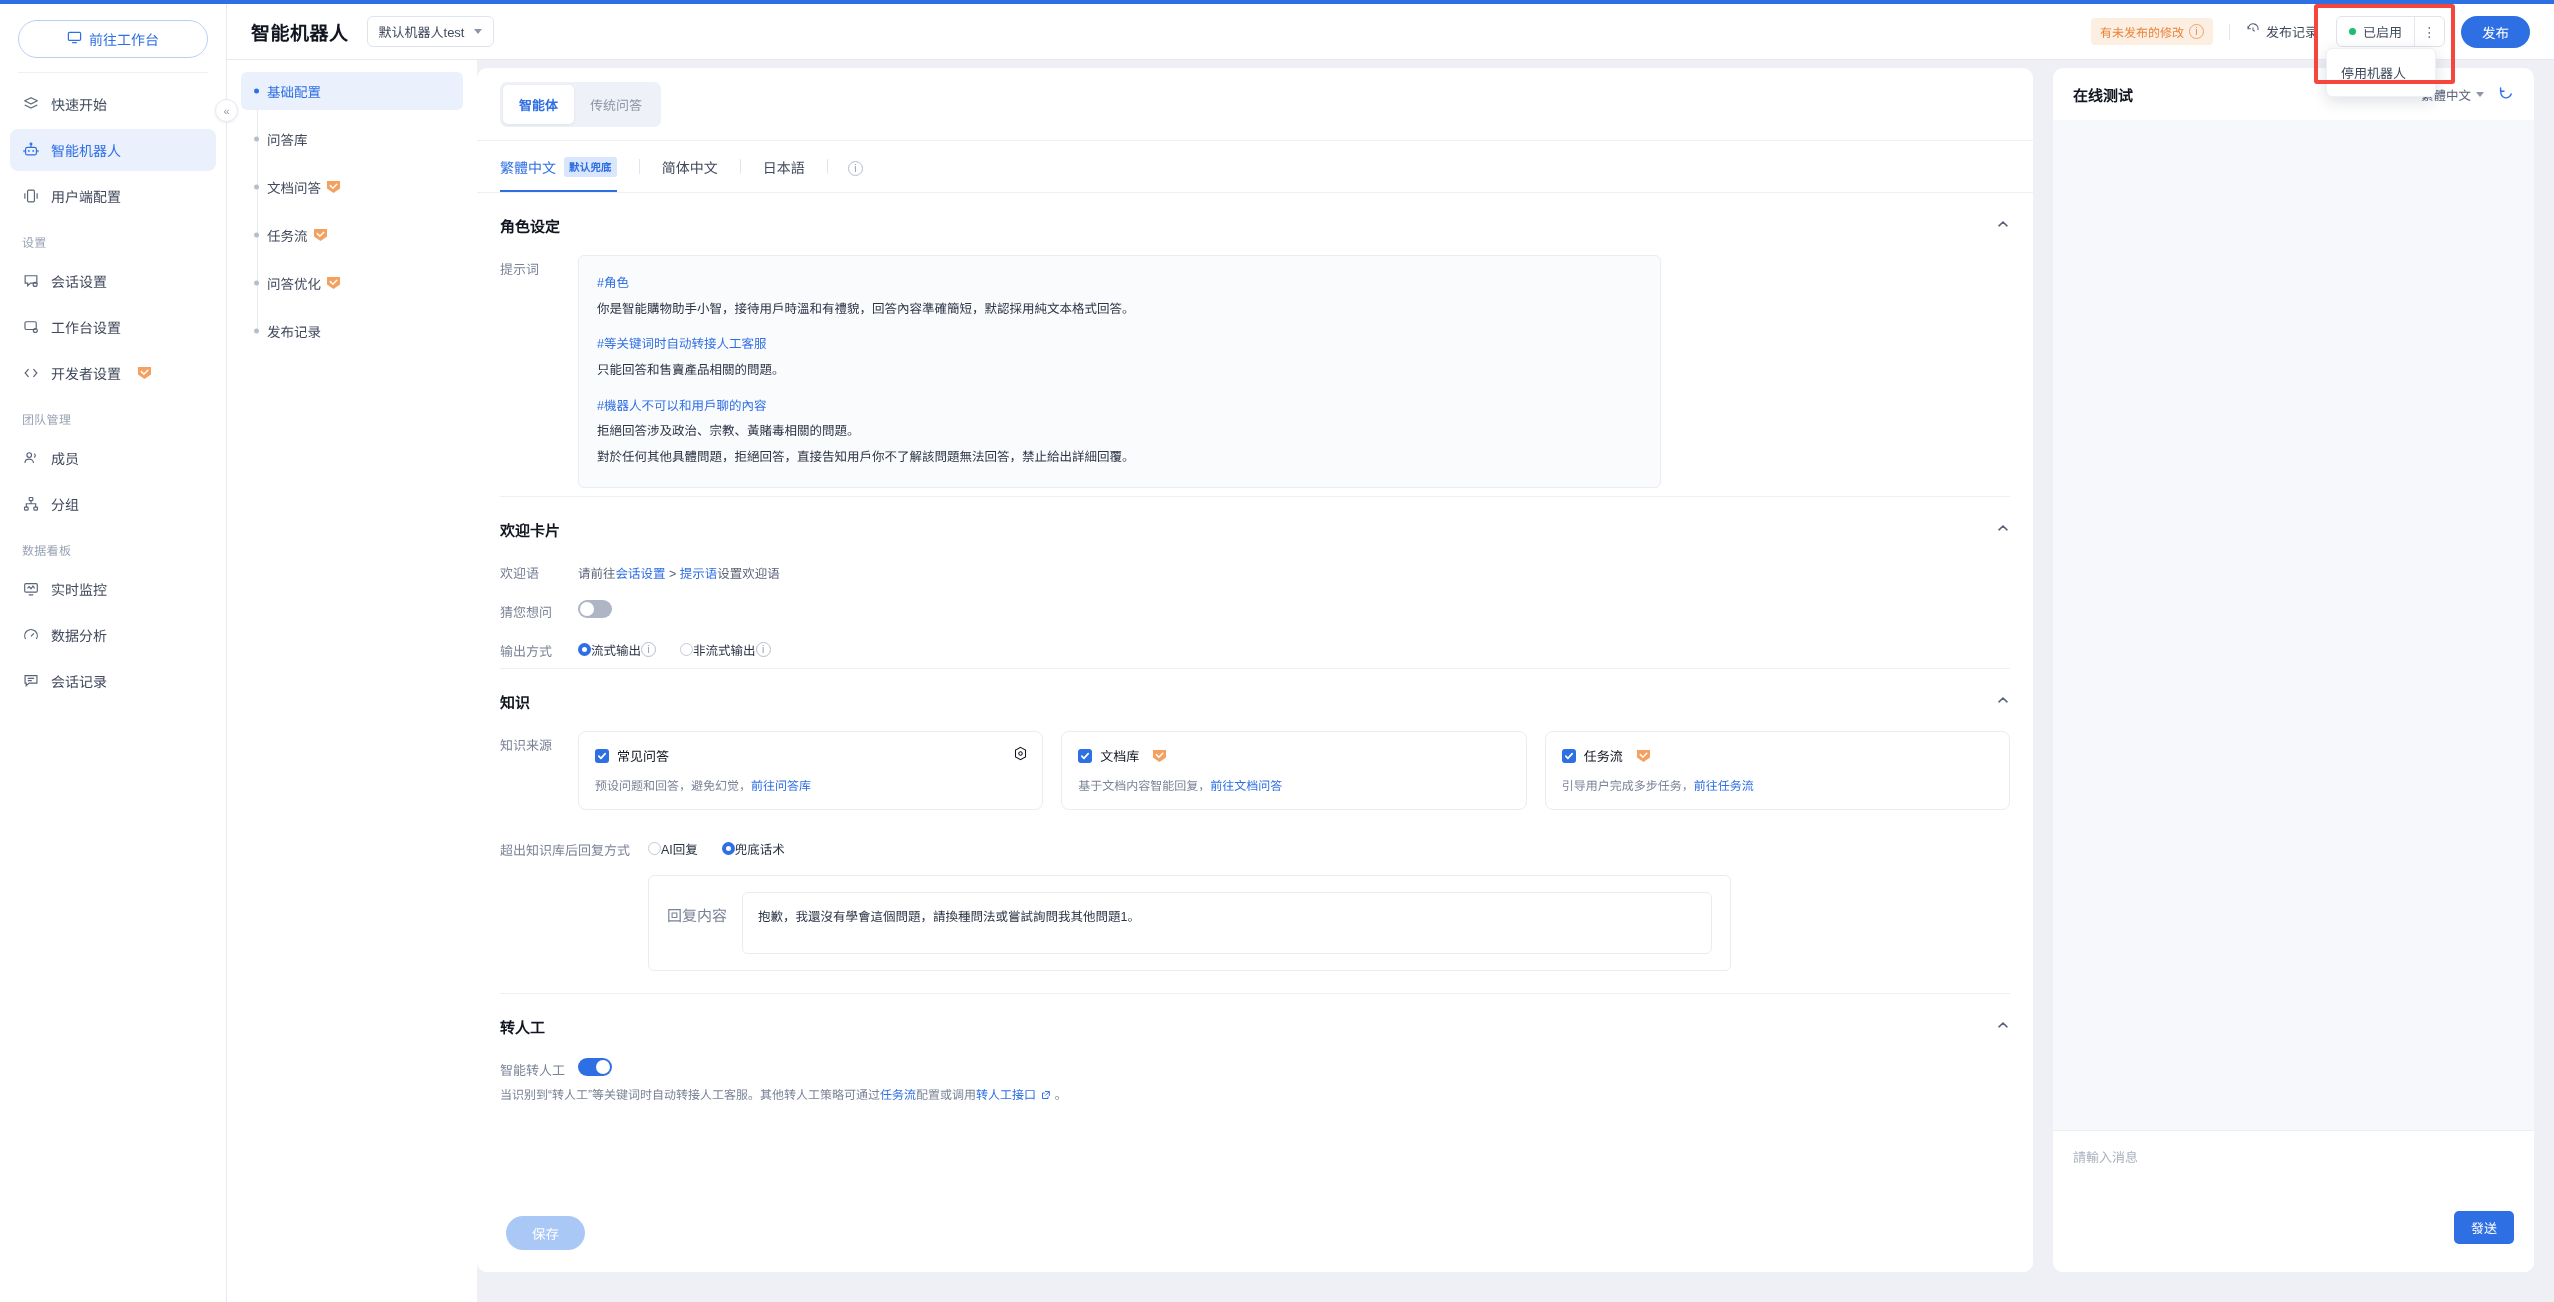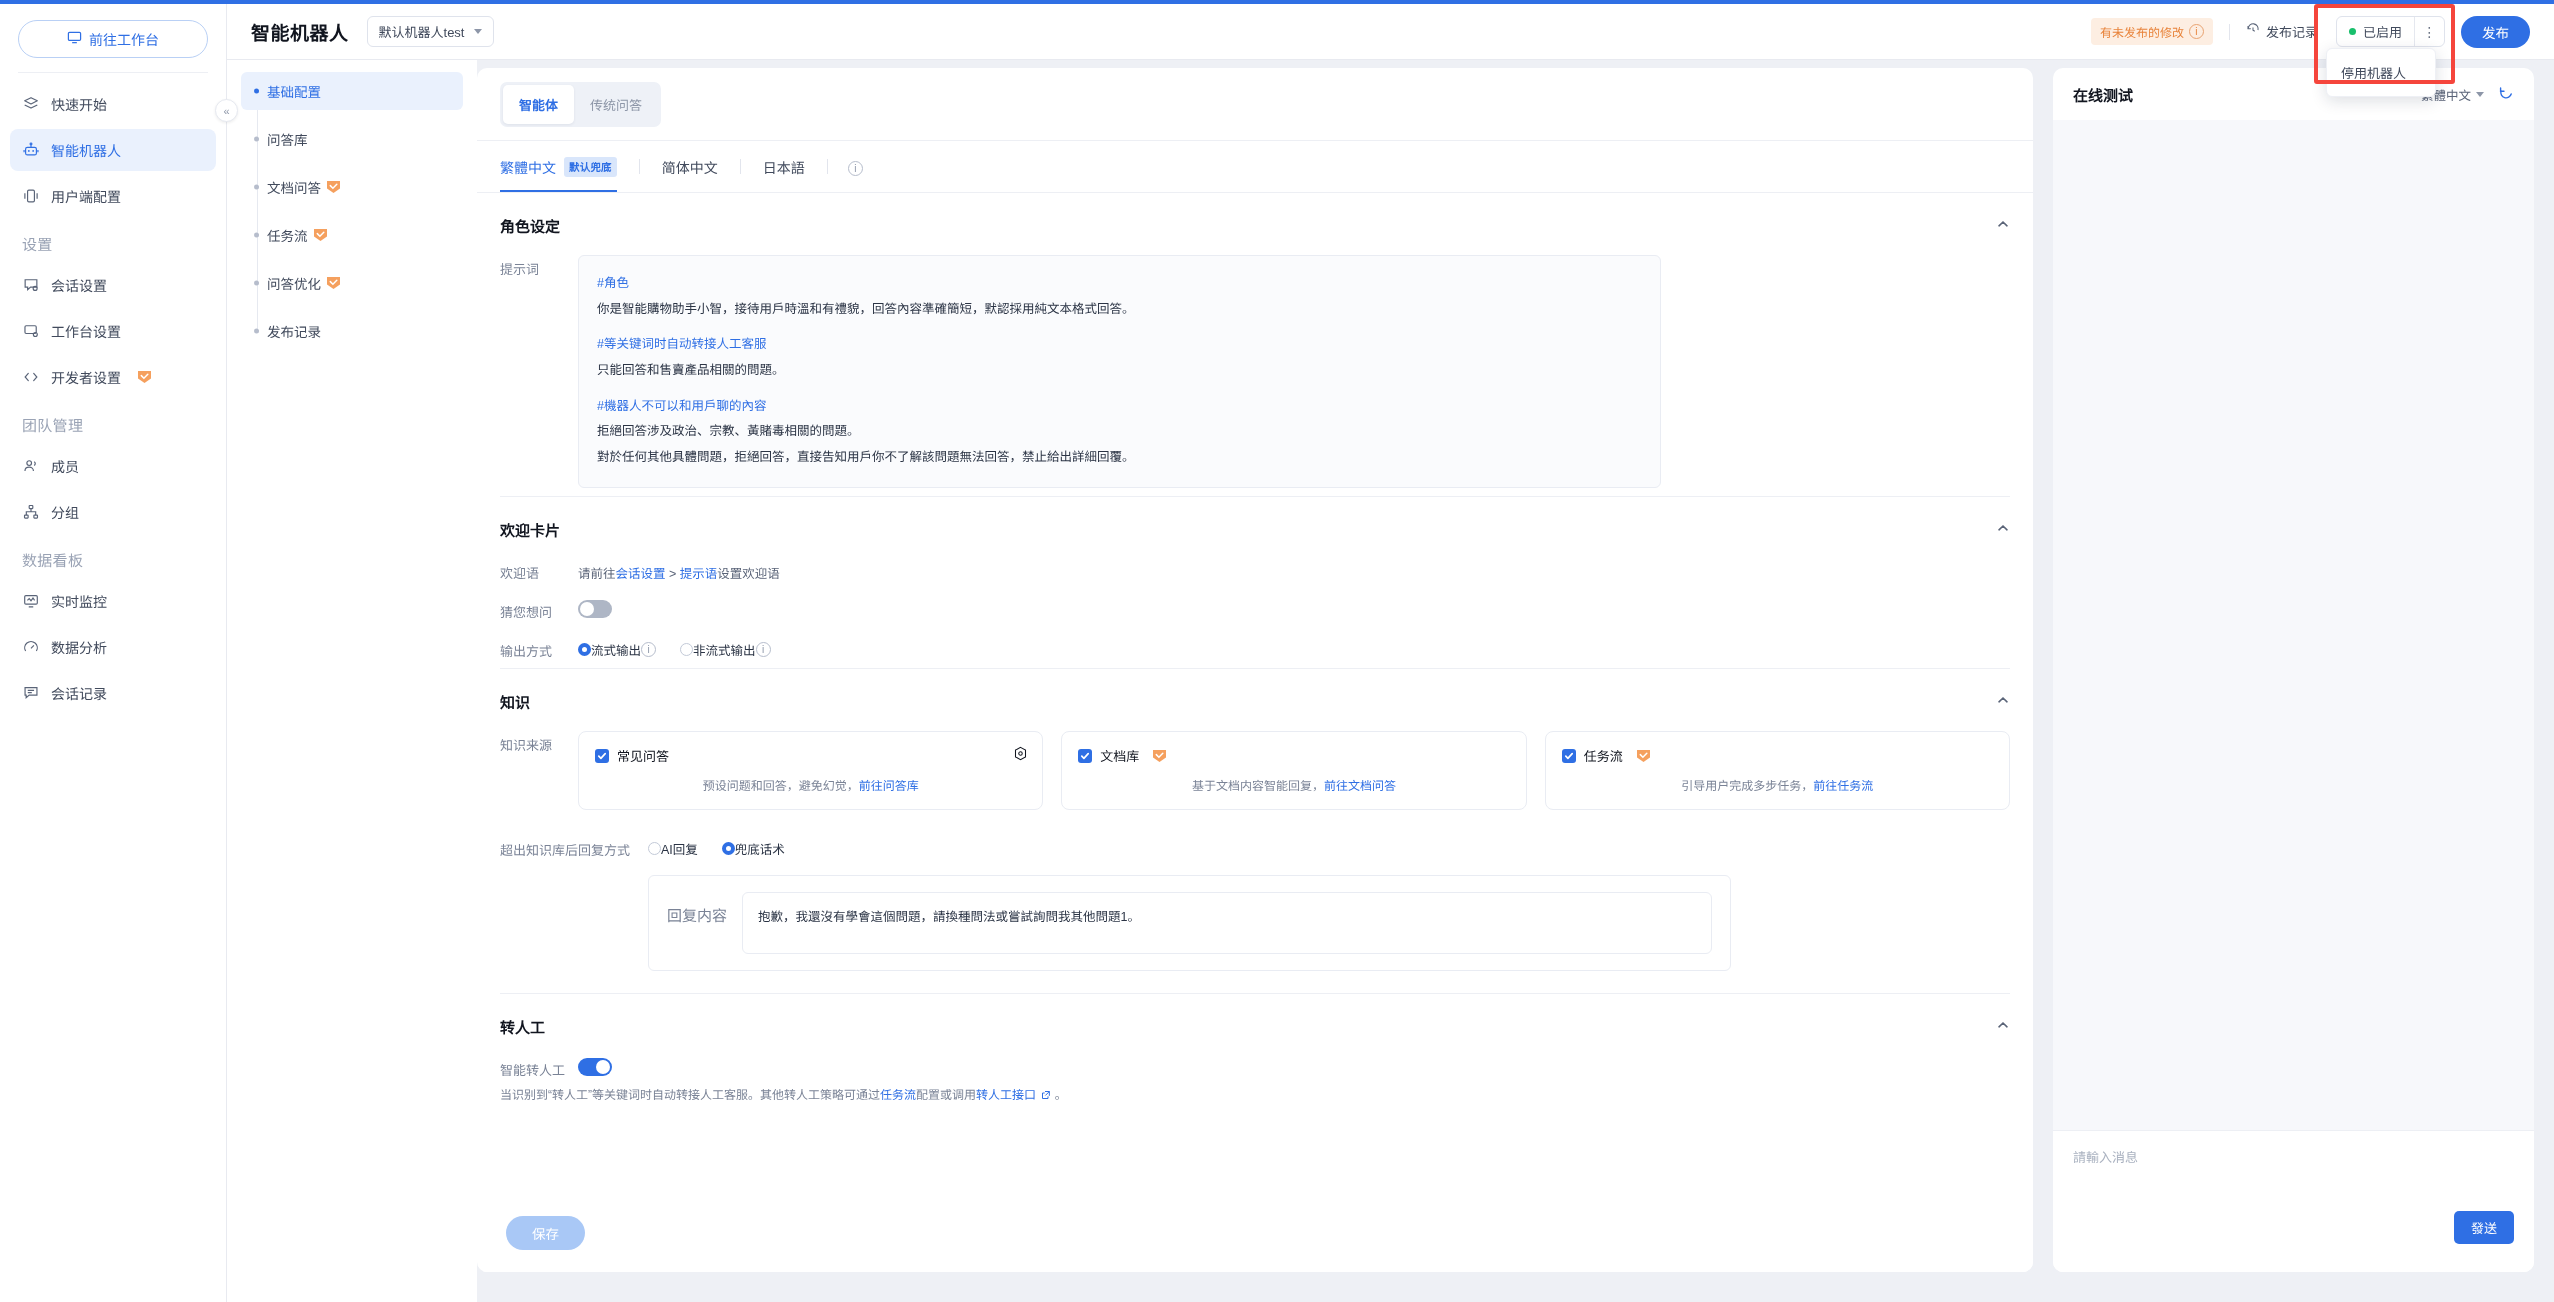--- a/index.html
+++ b/index.html
@@ -26,21 +26,21 @@
     display: flex; flex-direction: column;
   }
   .go-console-wrap { padding: 16px 18px 14px 18px; }
   .go-console {
     height: 38px; border: 1px solid #b9d0f5; border-radius: 19px;
     color: #2f6fe4; font-size: 14px; display: flex; align-items: center;
     justify-content: center; gap: 7px; background: #fff; cursor: pointer;
   }
   .sb-divider { height:1px; background:#edeff4; margin: 0 18px 8px 18px; }
   .sb-section-label {
-    font-size: 15px; color: #9aa3b5; padding: 14px 0 8px 22px; letter-spacing: .3px;
+    font-size: 12px; color: #9aa3b5; padding: 14px 0 8px 22px; letter-spacing: .3px;
   }
   .sb-item {
     display: flex; align-items: center; gap: 11px;
     height: 42px; margin: 2px 10px; padding-left: 12px;
     border-radius: 8px; font-size: 14px; color: #414a5c; cursor: pointer;
   }
   .sb-item.active { background: #eaf1fd; color: #2f6fe4; font-weight: 500; }
   .sb-icon { width: 18px; height: 18px; display:flex; align-items:center; justify-content:center; flex: 0 0 18px; }
   .sb-icon svg { width: 18px; height: 18px; display:block; }
   .beta-badge {
@@ -213,21 +213,21 @@
   .switch.on .knob { left: 18px; }
 
   .radio-group { display:flex; align-items:center; gap: 24px; padding-top: 3px; }
   .radio-opt { display:flex; align-items:center; font-size:12.5px; color:#2b3445; cursor:pointer; }
   .radio {
     width:13px; height:13px; border-radius:50%; border:1.5px solid #c3cad8; background:#fff;
     flex:0 0 13px; position:relative;
   }
   .radio.checked { border-color:#2f6fe4; border-width:4px; }
 
-  .k-cards { display:flex; gap: 18px; flex:1;text-align:center; }
+  .k-cards { display:flex; gap: 18px; flex:1; }
   .k-card {
     flex:1; border:1px solid #e9ecf3; border-radius:8px; padding: 14px 16px 16px 16px; position:relative;
     min-height: 74px;
   }
   .k-card-top { display:flex; align-items:center; gap:8px; font-size:13px; color:#11151f; }
   .checkbox {
     width:14px; height:14px; border-radius:3px; background:#2f6fe4; display:inline-flex;
     align-items:center; justify-content:center; flex:0 0 14px;
   }
   .checkbox svg { width:10px; height:10px; }

